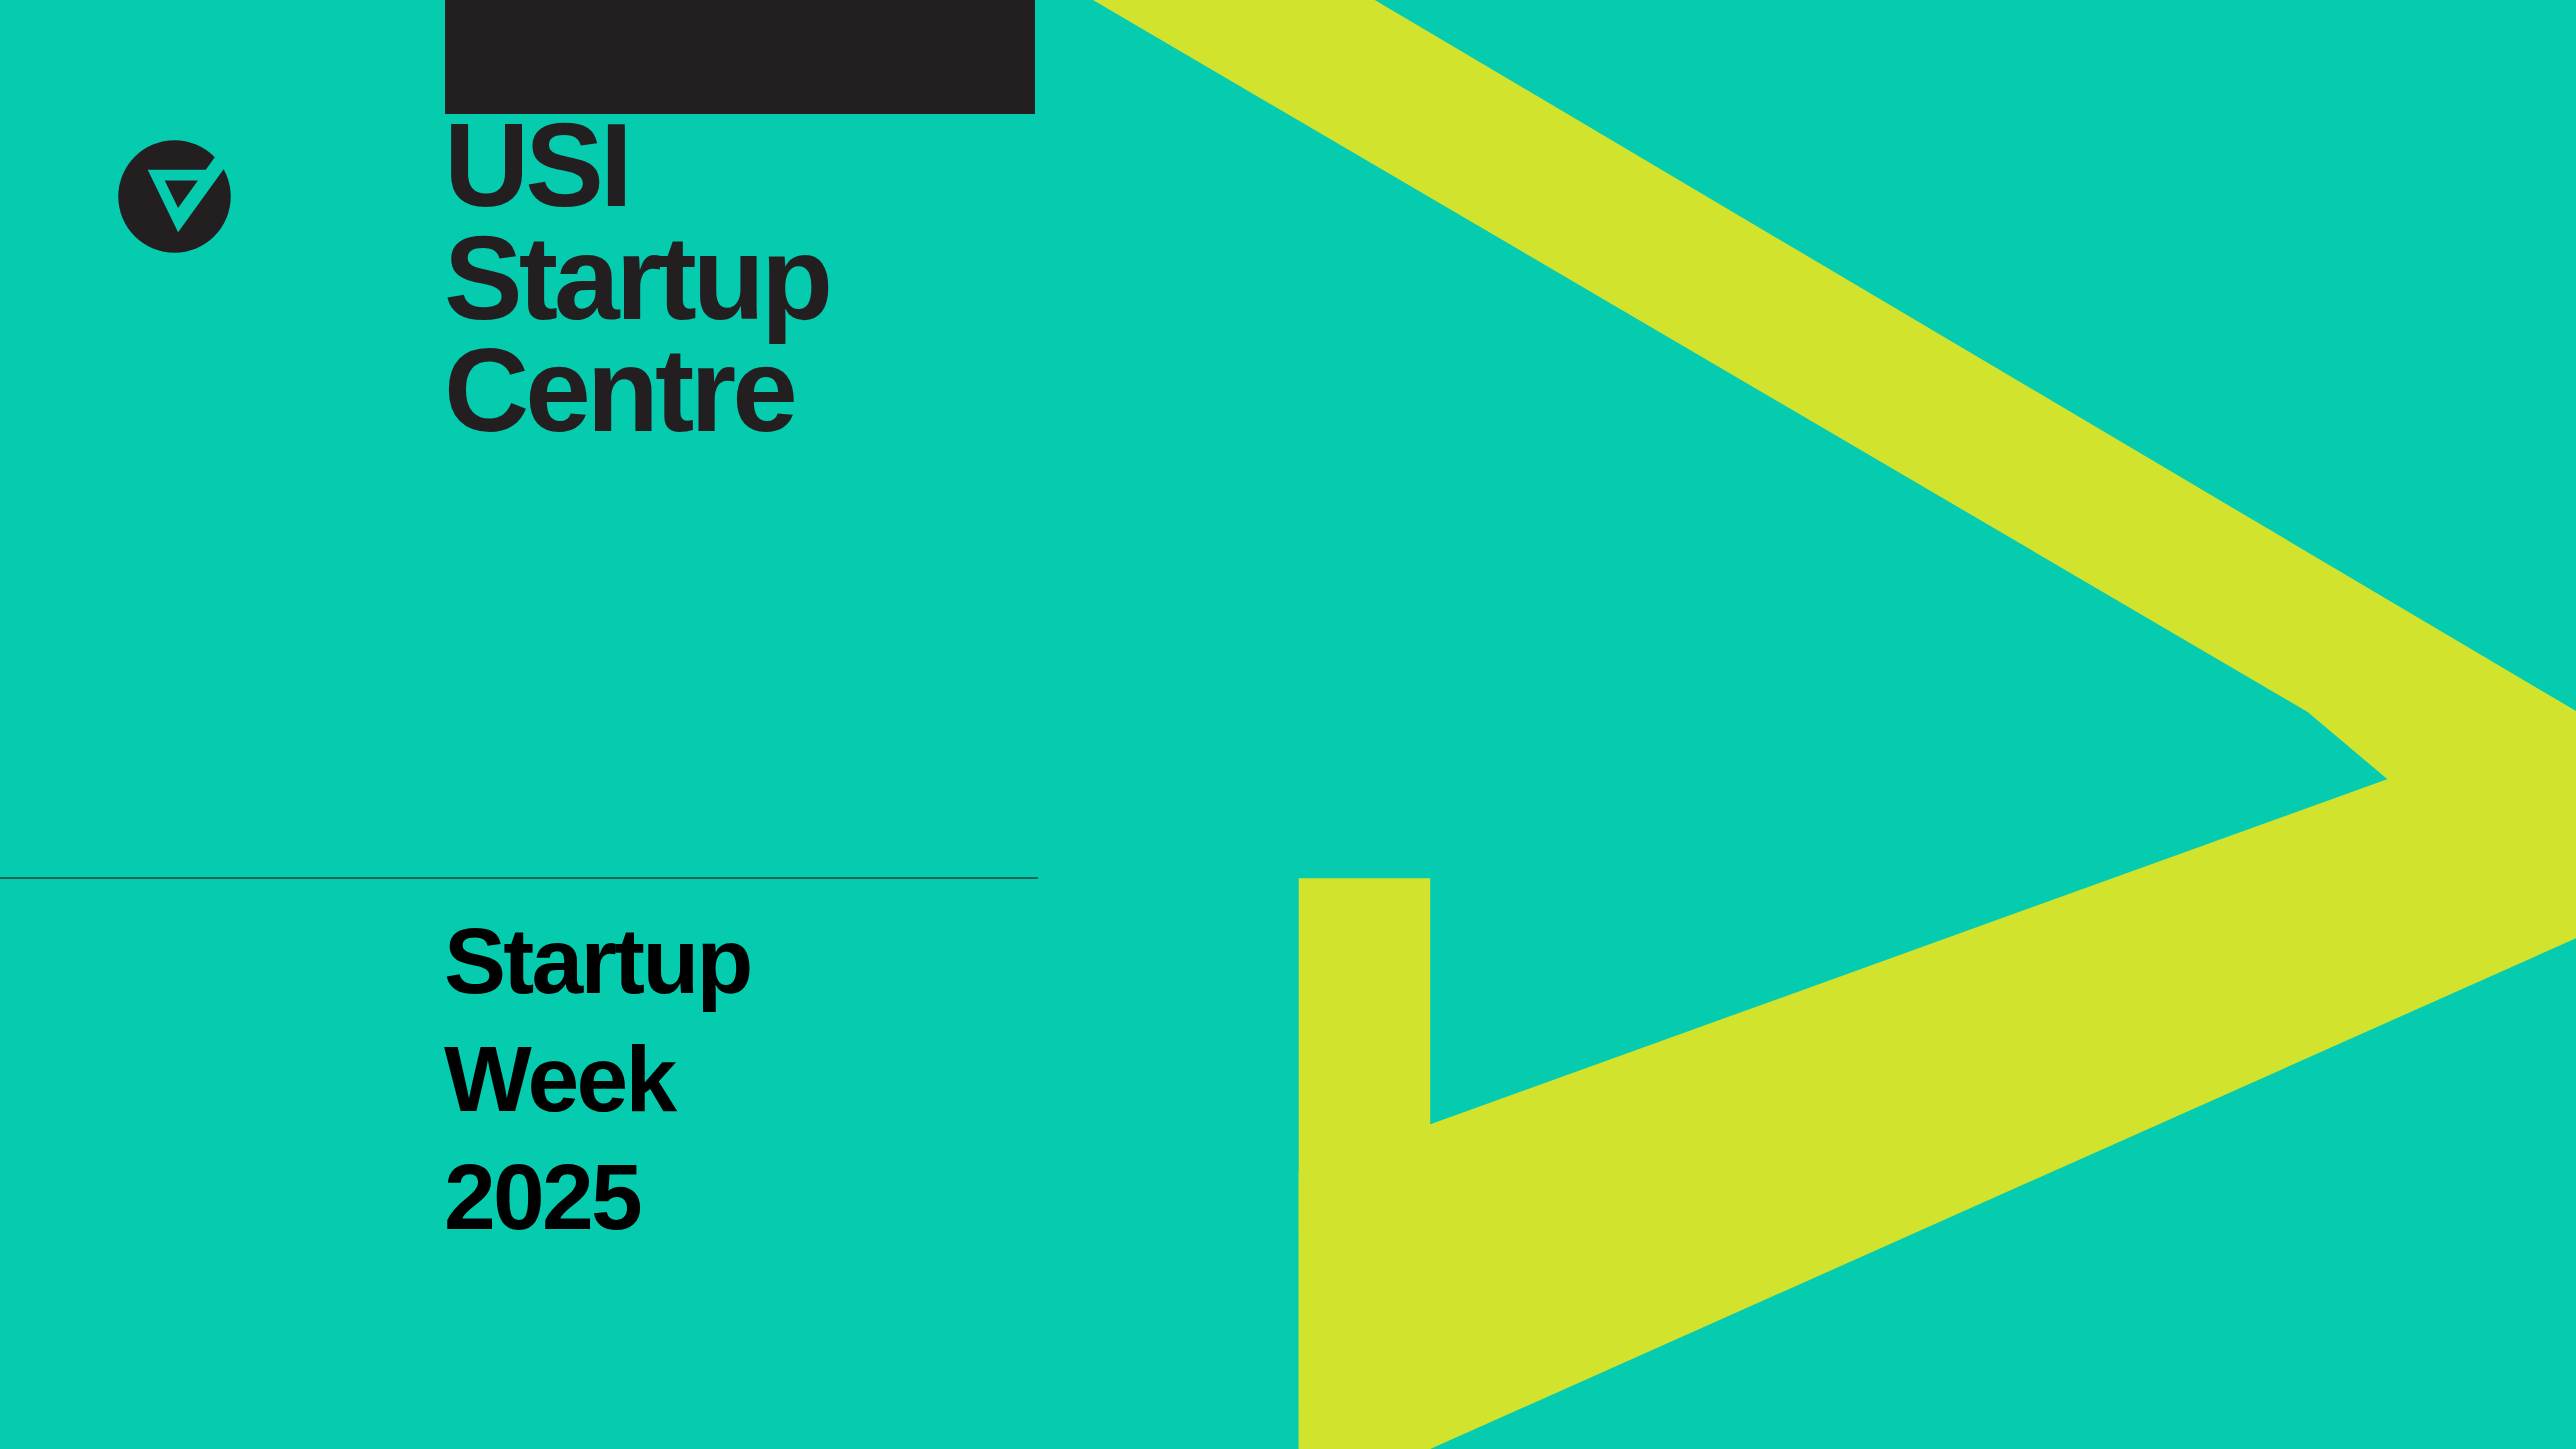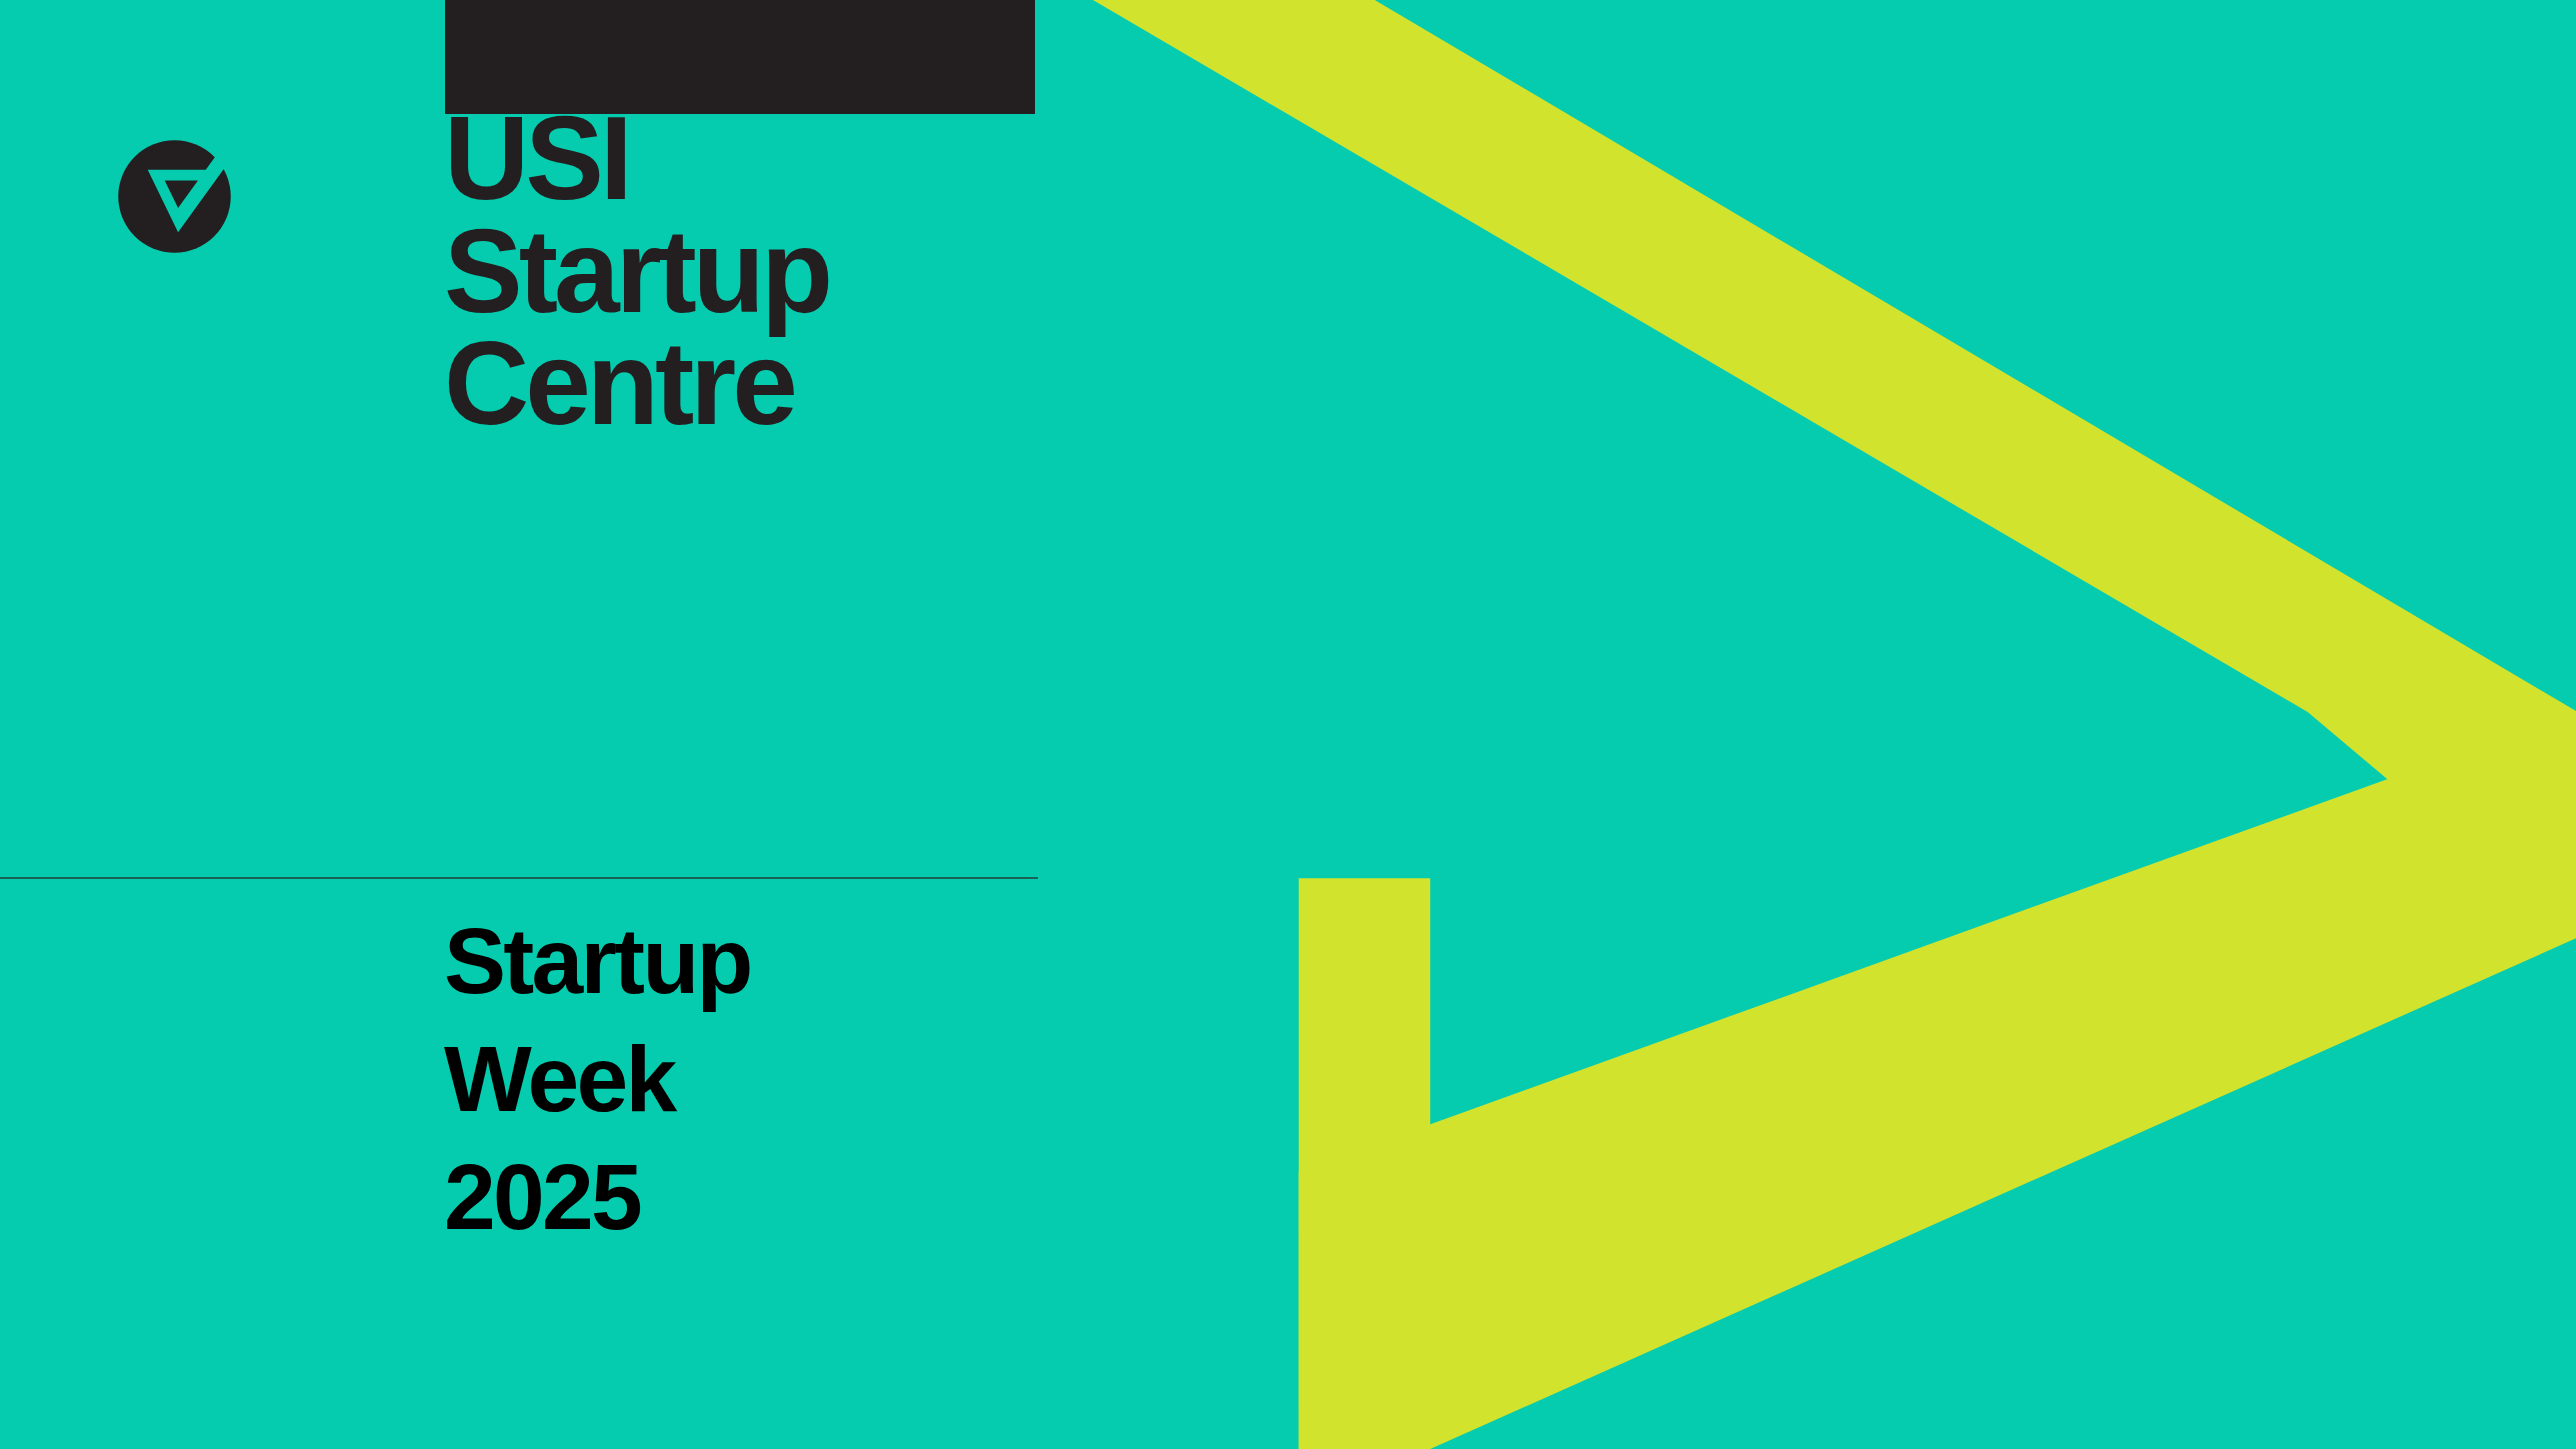--- a/index.html
+++ b/index.html
@@ -47,21 +47,21 @@
     left: 112px;
     top: 134px;
     width: 125px;
     height: 125px;
   }
 
   
   .headline {
     position: absolute;
     left: 444px;
-    top: 102px;
+    top: 109px;
     width: 680px;
     margin: 0;
     color: #231f20;
     font-family: "Liberation Sans", sans-serif;
     font-weight: bold;
     font-size: 118px;
     line-height: 0.955;
     letter-spacing: -4px;
     white-space: pre-line;
   }

